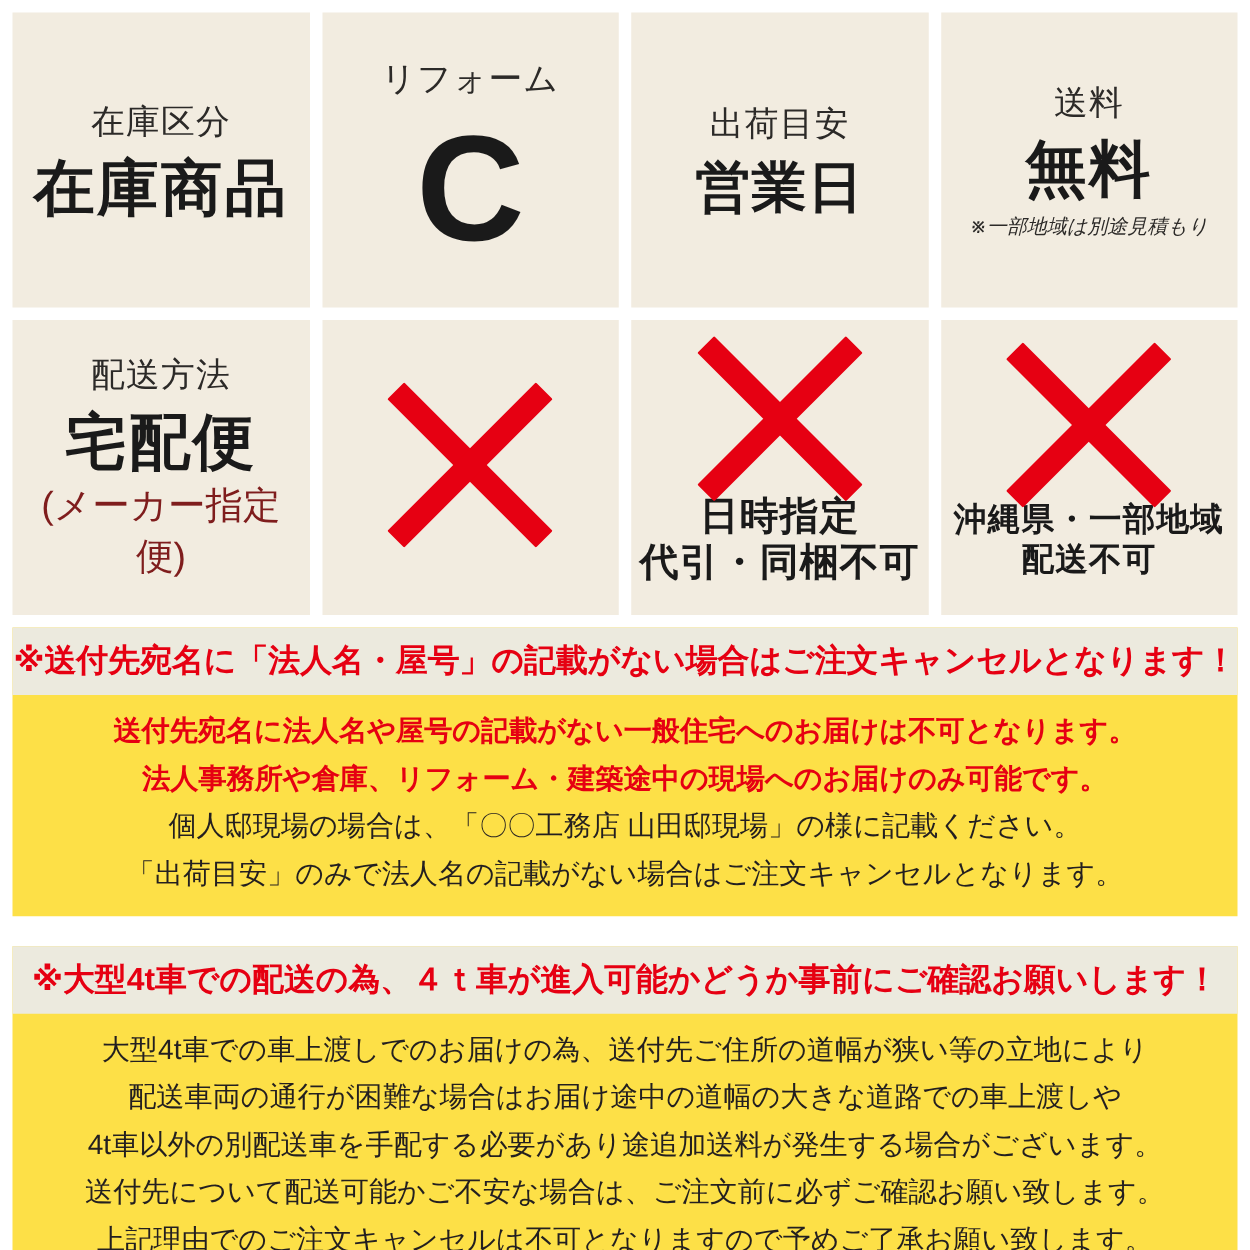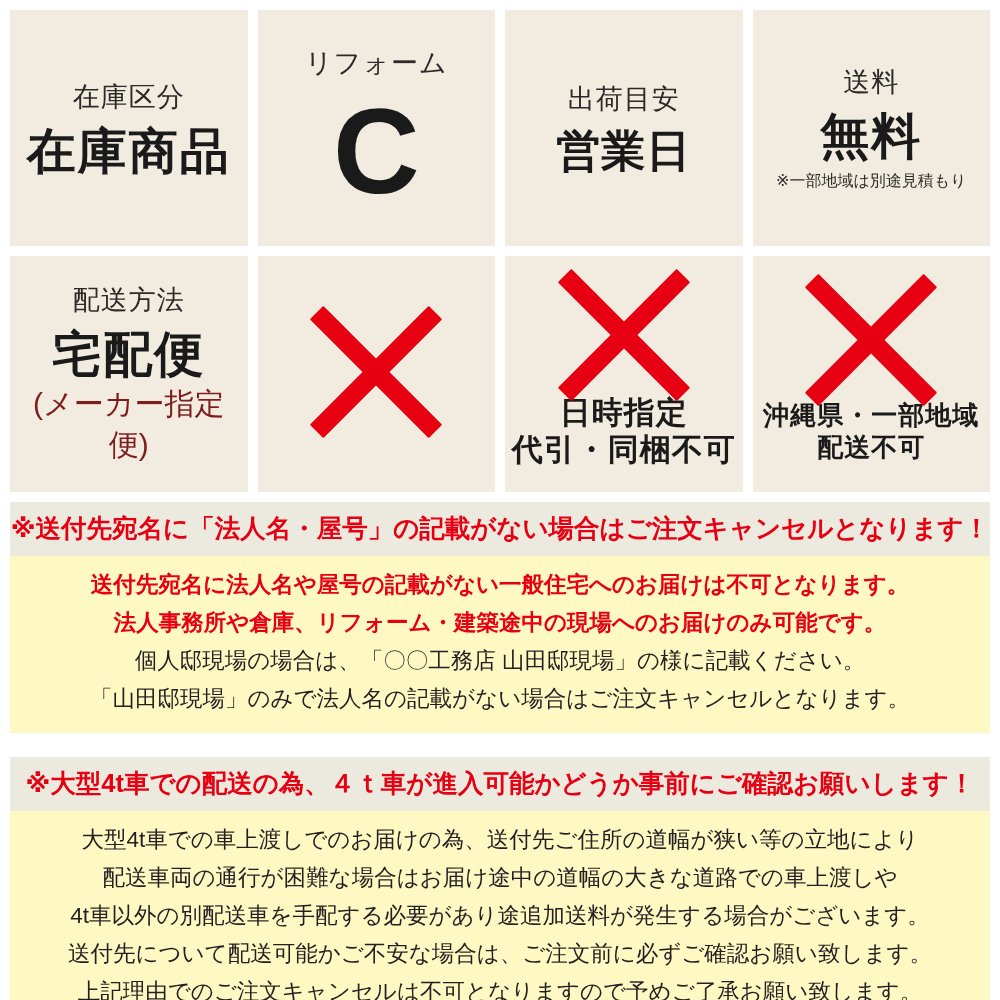--- a/index.html
+++ b/index.html
@@ -65,20 +65,21 @@
     font-weight: bold;
     color: #1a1a1a;
     line-height: 1.1;
     letter-spacing: 1px;
   }
   .cell-note {
     font-size: 16px;
     color: #2c2a28;
     margin-top: 8px;
     letter-spacing: 0;
+    font-style: italic;
   }
   .cell-paren {
     font-size: 30px;
     color: #7f1d1d;
     margin-top: 4px;
     letter-spacing: 0;
   }
 
   
   .xmark {
@@ -111,21 +112,21 @@
     line-height: 1.18;
   }
   .x-label.small {
     font-size: 26px;
     line-height: 1.22;
   }
 
   
   .notice {
     margin-top: 10px;
-    background: #fef9c3;
+    background: #fde047;
     box-sizing: border-box;
     padding: 0 0 14px 0;
   }
   .notice-head {
     background: #eceade;
     text-align: center;
     font-size: 25.5px;
     font-weight: bold;
     color: #e60012;
     padding: 9px 0 10px 0;
@@ -214,21 +215,21 @@
     </div>
 
   </div>
 
   <div class="notice">
     <div class="notice-head">※送付先宛名に「法人名・屋号」の記載がない場合はご注文キャンセルとなります！</div>
     <div class="notice-body">
       <p class="red">送付先宛名に法人名や屋号の記載がない一般住宅へのお届けは不可となります。</p>
       <p class="red">法人事務所や倉庫、リフォーム・建築途中の現場へのお届けのみ可能です。</p>
       <p class="plain">個人邸現場の場合は、「〇〇工務店 山田邸現場」の様に記載ください。</p>
-      <p class="plain">「山田邸現場」のみで法人名の記載がない場合はご注文キャンセルとなります。</p>
+      <p class="plain">「出荷目安」のみで法人名の記載がない場合はご注文キャンセルとなります。</p>
     </div>
   </div>
 
   <div class="spacer"></div>
 
   <div class="notice">
     <div class="notice-head">※大型4t車での配送の為、４ｔ車が進入可能かどうか事前にご確認お願いします！</div>
     <div class="notice-body">
       <p class="plain">大型4t車での車上渡しでのお届けの為、送付先ご住所の道幅が狭い等の立地により</p>
       <p class="plain">配送車両の通行が困難な場合はお届け途中の道幅の大きな道路での車上渡しや</p>

